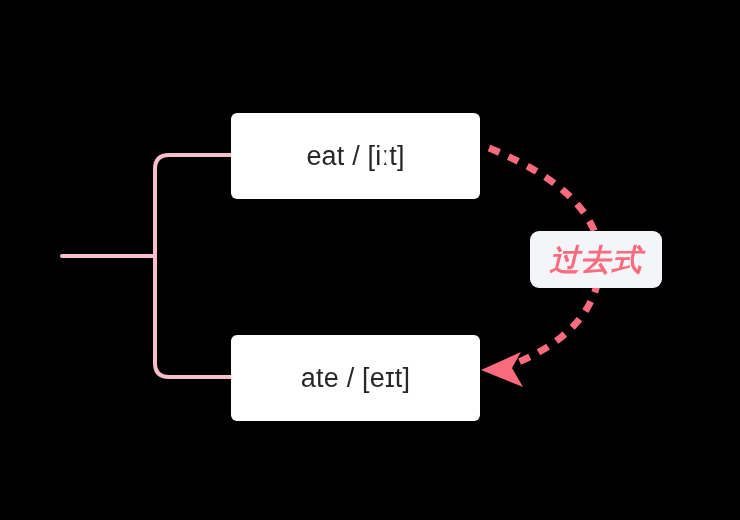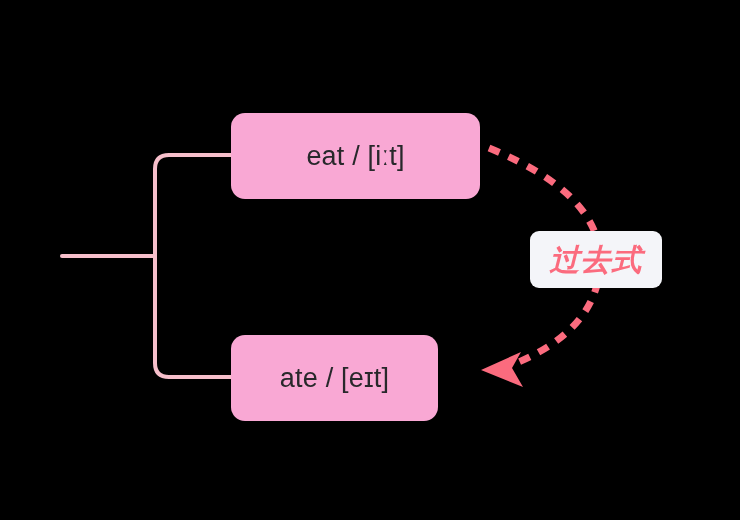--- a/index.html
+++ b/index.html
@@ -19,22 +19,22 @@
     position: absolute;
     left: 0;
     top: 0;
     width: 740px;
     height: 520px;
     pointer-events: none;
   }
   .node-card {
     position: absolute;
     box-sizing: border-box;
-    background: #f9a8d4;
-    border-radius: 14px;
+    background: #ffffff;
+    border-radius: 6px;
     display: flex;
     align-items: center;
     justify-content: center;
   }
   .node-card .node-label {
     color: #28282B;
     font-size: 27px;
     font-weight: 500;
     letter-spacing: 0.2px;
     line-height: 1;
@@ -42,21 +42,21 @@
   }
   #node-eat {
     left: 231px;
     top: 113px;
     width: 249px;
     height: 86px;
   }
   #node-ate {
     left: 231px;
     top: 335px;
-    width: 207px;
+    width: 249px;
     height: 86px;
   }
   #relation-badge {
     position: absolute;
     left: 530px;
     top: 231px;
     width: 132px;
     height: 57px;
     box-sizing: border-box;
     background: #F4F5F9;

